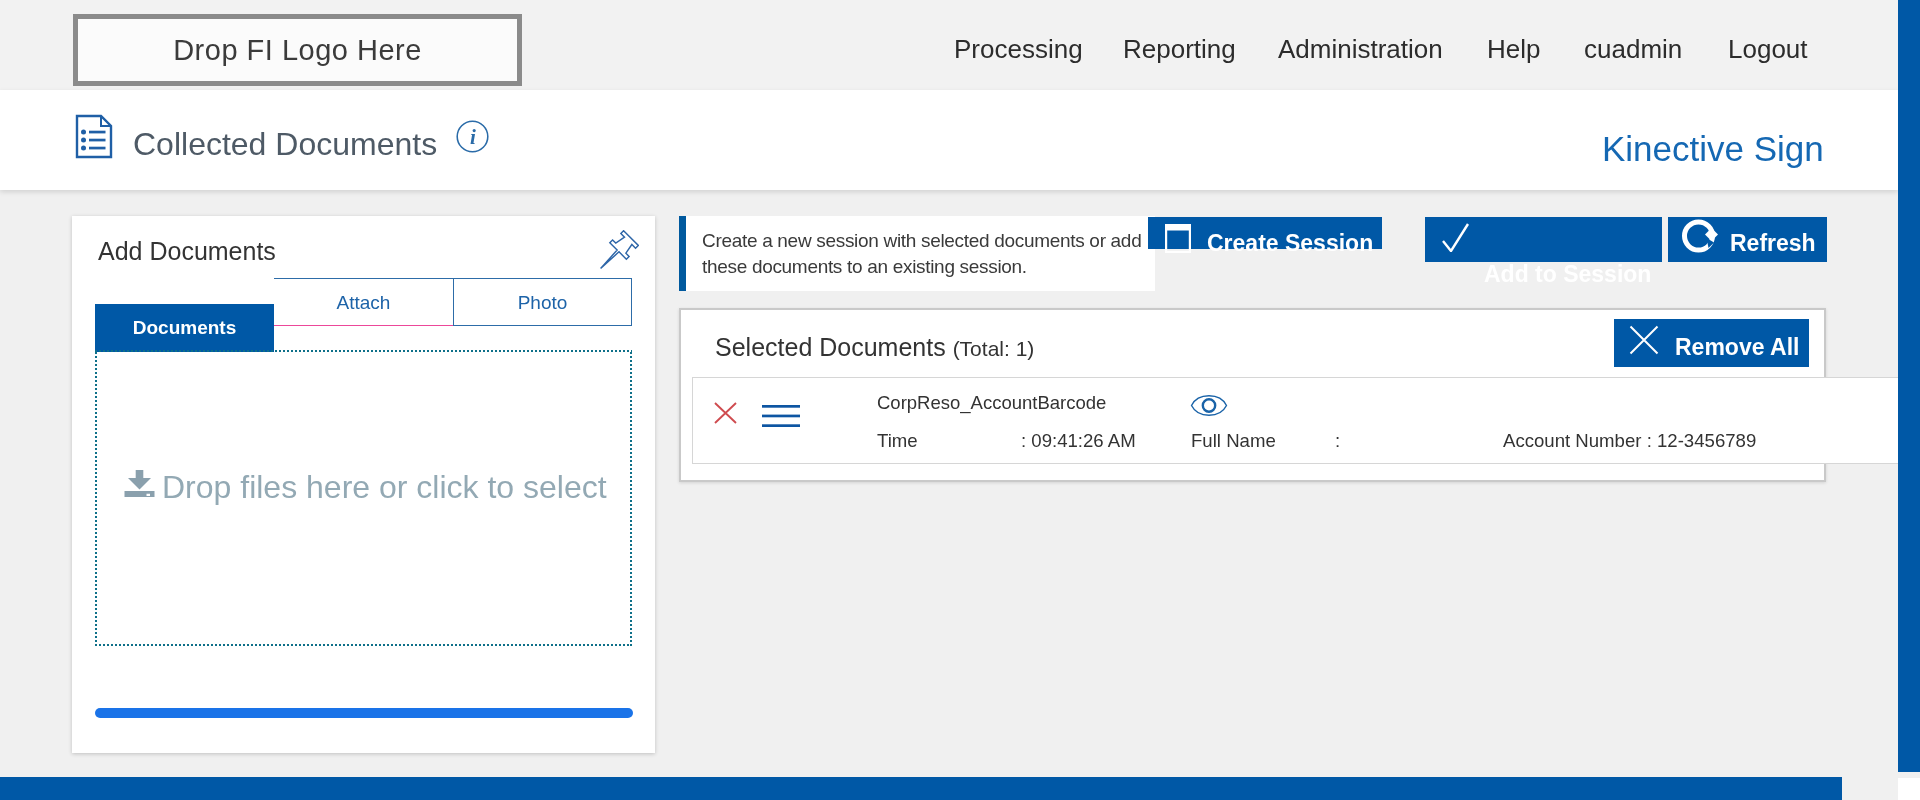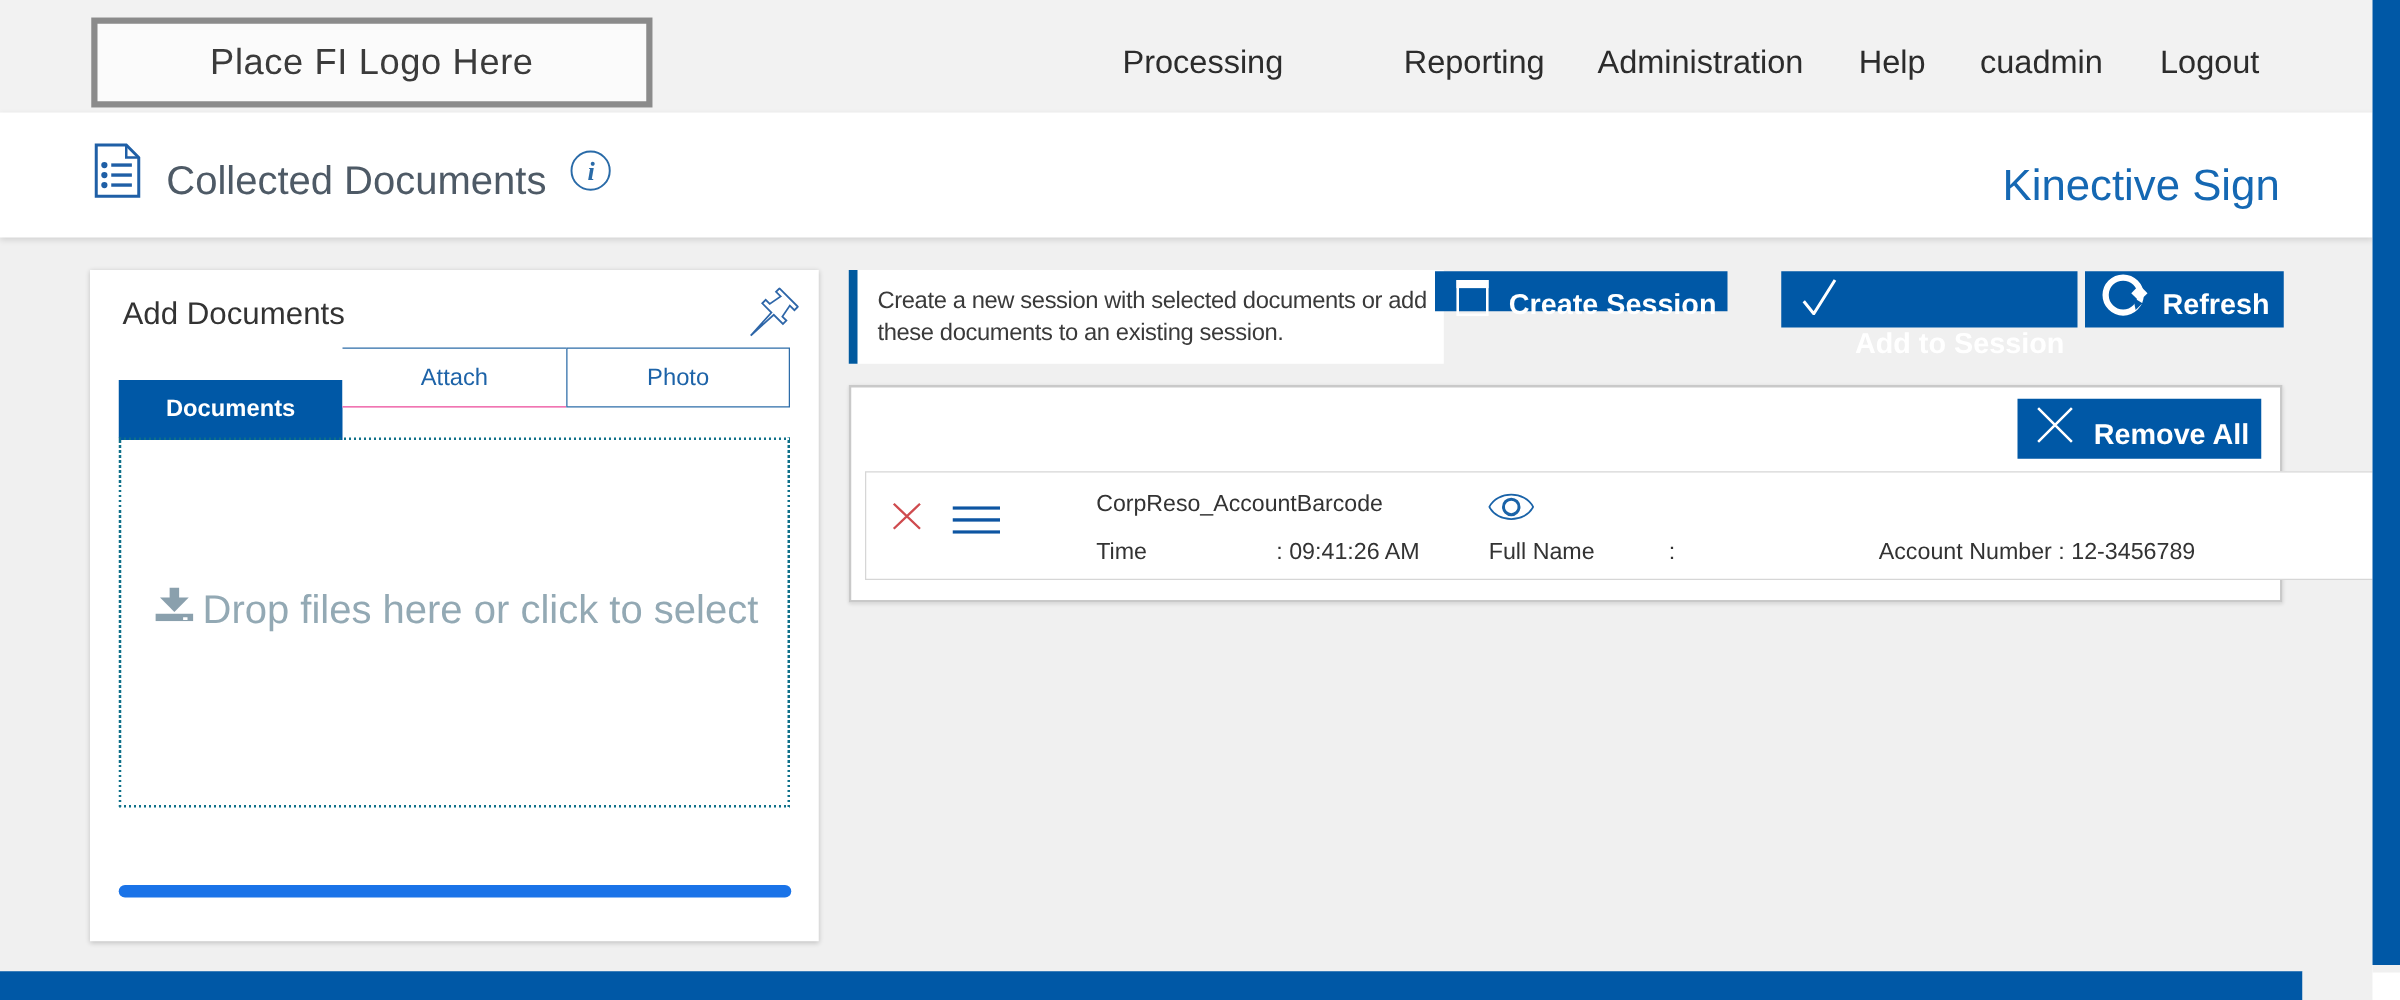--- a/index.html
+++ b/index.html
@@ -56,22 +56,22 @@
   #selTitle { left:34px; top:23px; font-size:25px; color:#333; white-space:nowrap; }
   #selTitle .small { font-size:21px; }
   #btnRemove { left:933px; top:9px; width:195px; height:48px; }
   #docrow { left:11px; top:67px; width:1264px; height:87px; border:1px solid #d6d6d6; background:#fff; }
 
   .rowtext { position:absolute; font-size:18.6px; color:#333; white-space:nowrap; }
 </style>
 </head>
 <body>
 <div id="topbar" class="abs"></div>
-<div id="logobox" class="abs">Place FI Logo Here</div>
-<div class="abs nav" style="left:898px;">Processing</div>
+<div id="logobox" class="abs">Drop FI Logo Here</div>
+<div class="abs nav" style="left:954px;">Processing</div>
 <div class="abs nav" style="left:1123px;">Reporting</div>
 <div class="abs nav" style="left:1278px;">Administration</div>
 <div class="abs nav" style="left:1487px;">Help</div>
 <div class="abs nav" style="left:1584px;">cuadmin</div>
 <div class="abs nav" style="left:1728px;">Logout</div>
 
 <div id="band" class="abs"></div>
 <svg class="abs" style="left:75px;top:114px;" width="38" height="45" viewBox="0 0 38 45">
   <path d="M2 2 H26 L36 12 V43 H2 Z" fill="none" stroke="#1f5fa6" stroke-width="2.4"></path>
   <path d="M26 2 V12 H36" fill="none" stroke="#1f5fa6" stroke-width="2"></path>
@@ -134,20 +134,21 @@
 <div id="btnRefresh" class="abs bluebtn">
   <svg class="abs" style="left:13px;top:1px;" width="38" height="38" viewBox="0 0 38 38">
     <circle cx="17.5" cy="18" r="14" fill="none" stroke="#fff" stroke-width="5"></circle>
     <polygon points="30.5,10 37,16.5 30.5,23 24,16.5" fill="#fff"></polygon>
     <polygon points="25.5,20 33,24.5 27.5,30" fill="#0058a6"></polygon>
   </svg>
   <span style="left:62px;top:13px;">Refresh</span>
 </div>
 
 <div id="panel" class="abs">
+  <div id="selTitle" class="abs">Selected Documents <span class="small">(Total: 1)</span></div>
   <div id="btnRemove" class="abs bluebtn">
     <svg class="abs" style="left:15px;top:6px;" width="30" height="30" viewBox="0 0 30 30">
       <path d="M1.5 1.5 L28.5 28.5 M28.5 1.5 L1.5 28.5" stroke="#fff" stroke-width="2" fill="none"></path>
     </svg>
     <span style="left:61px;top:15px;">Remove All</span>
   </div>
   <div id="docrow" class="abs">
     <svg class="abs" style="left:21px;top:24px;" width="23" height="22" viewBox="0 0 23 22">
       <path d="M1 1 L22 21 M22 1 L1 21" stroke="#cf4b4f" stroke-width="1.9" fill="none"></path>
     </svg>

